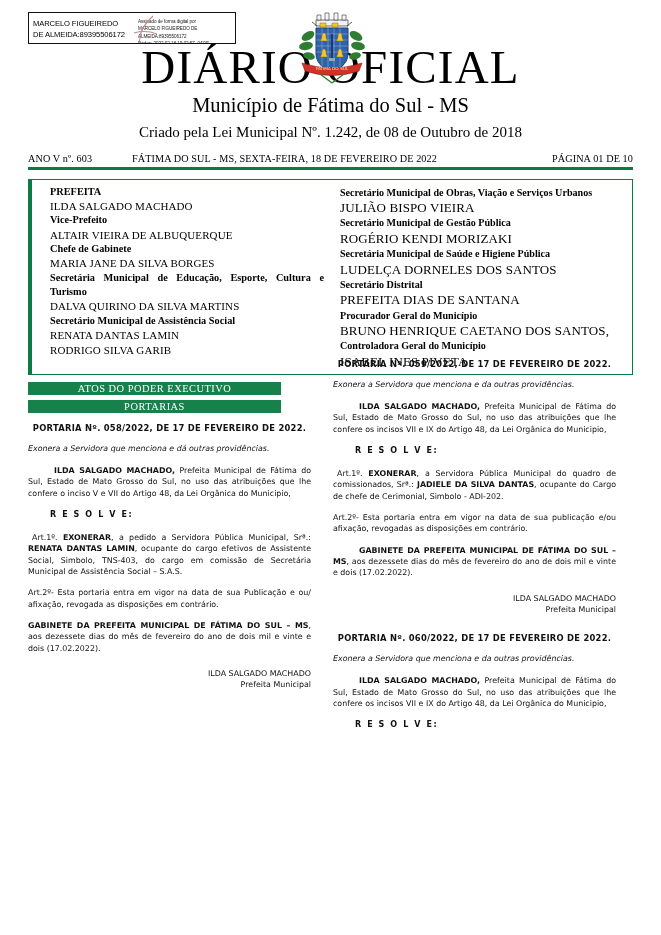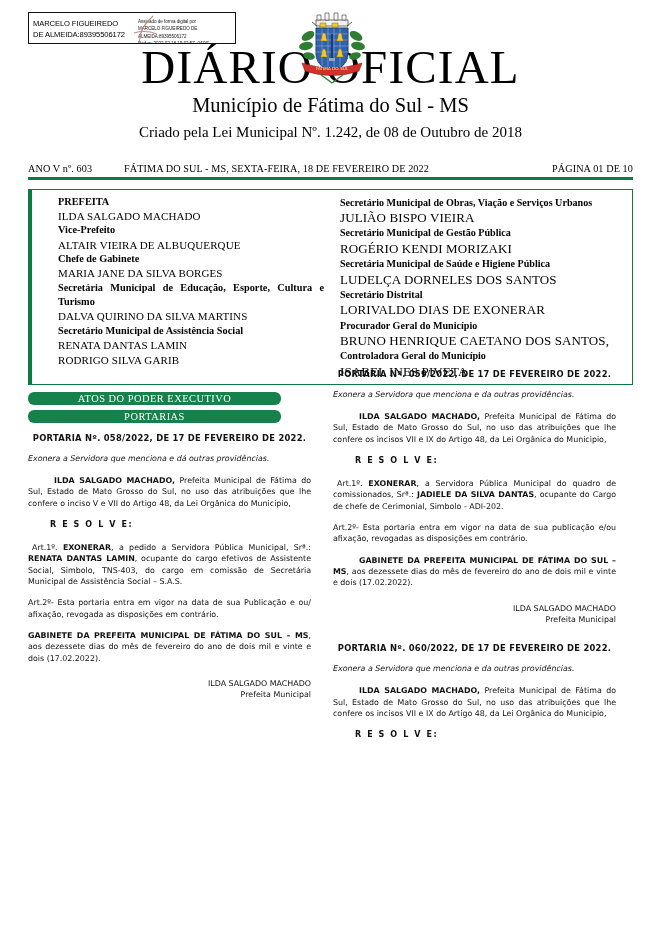--- a/index.html
+++ b/index.html
@@ -94,27 +94,28 @@
   }
   .title-law {
     font-family: "Liberation Serif", serif;
     font-size: 15px;
     line-height: 20px;
     margin-top: 4px;
   }
 
   
   .edition {
-    margin-top: 21px;
+    margin-top: 11px;
     display: flex;
     align-items: baseline;
     font-family: "Liberation Serif", serif;
     font-size: 10.2px;
     letter-spacing: 0.1px;
     padding-bottom: 3px;
+    gap: 8px;
   }
   .ed-ano { width: 96px; }
   .ed-mid { flex: 1; text-align: left; }
   .ed-page { text-align: right; white-space: nowrap; }
   .green-rule {
     height: 2.5px;
     background: #0d7a44;
     width: 100%;
   }
 
@@ -124,21 +125,21 @@
     border: 1.2px solid #0d7a44;
     border-left: 4px solid #0d7a44;
     box-sizing: border-box;
     display: flex;
     padding: 5px 0 6px 0;
     height: 196px;
   }
   .off-col {
     width: 50%;
     box-sizing: border-box;
-    padding: 0 8px 0 26px;
+    padding: 0 8px 0 18px;
   }
   .off-col.right { padding-left: 8px; }
   .off-role {
     font-family: "Liberation Serif", serif;
     font-weight: bold;
     font-size: 10.3px;
     line-height: 14.2px;
   }
   .off-role.justify {
     text-align: justify;
@@ -158,21 +159,20 @@
     background: #17814c;
     color: #ffffff;
     font-family: "Liberation Serif", serif;
     font-size: 10.4px;
     letter-spacing: 0.5px;
     text-align: center;
     height: 13px;
     line-height: 13px;
     width: 253px;
     margin-top: 7px;
-    border-radius: 6px;
   }
   .banner.second { margin-top: 5px; text-align: center; }
 
   
   .columns {
     display: flex;
     margin-top: 9px;
     gap: 22px;
   }
   .col {
@@ -309,21 +309,21 @@
       <div class="off-name">RODRIGO SILVA GARIB</div>
     </div>
     <div class="off-col right">
       <div class="off-role">Secretário Municipal de Obras, Viação e Serviços Urbanos</div>
       <div class="off-name">JULIÃO BISPO VIEIRA</div>
       <div class="off-role">Secretário Municipal de Gestão Pública</div>
       <div class="off-name">ROGÉRIO KENDI MORIZAKI</div>
       <div class="off-role">Secretária Municipal de Saúde e Higiene Pública</div>
       <div class="off-name">LUDELÇA DORNELES DOS SANTOS</div>
       <div class="off-role">Secretário Distrital</div>
-      <div class="off-name">LORIVALDO DIAS DE EXONERAR</div>
+      <div class="off-name">PREFEITA DIAS DE SANTANA</div>
       <div class="off-role">Procurador Geral do Município</div>
       <div class="off-name">BRUNO HENRIQUE CAETANO DOS SANTOS,</div>
       <div class="off-role">Controladora Geral do Município</div>
       <div class="off-name">ISABEL INES PIVETA</div>
     </div>
   </div>
 
   <div class="banner">ATOS DO PODER EXECUTIVO</div>
   <div class="banner second">PORTARIAS</div>
 

